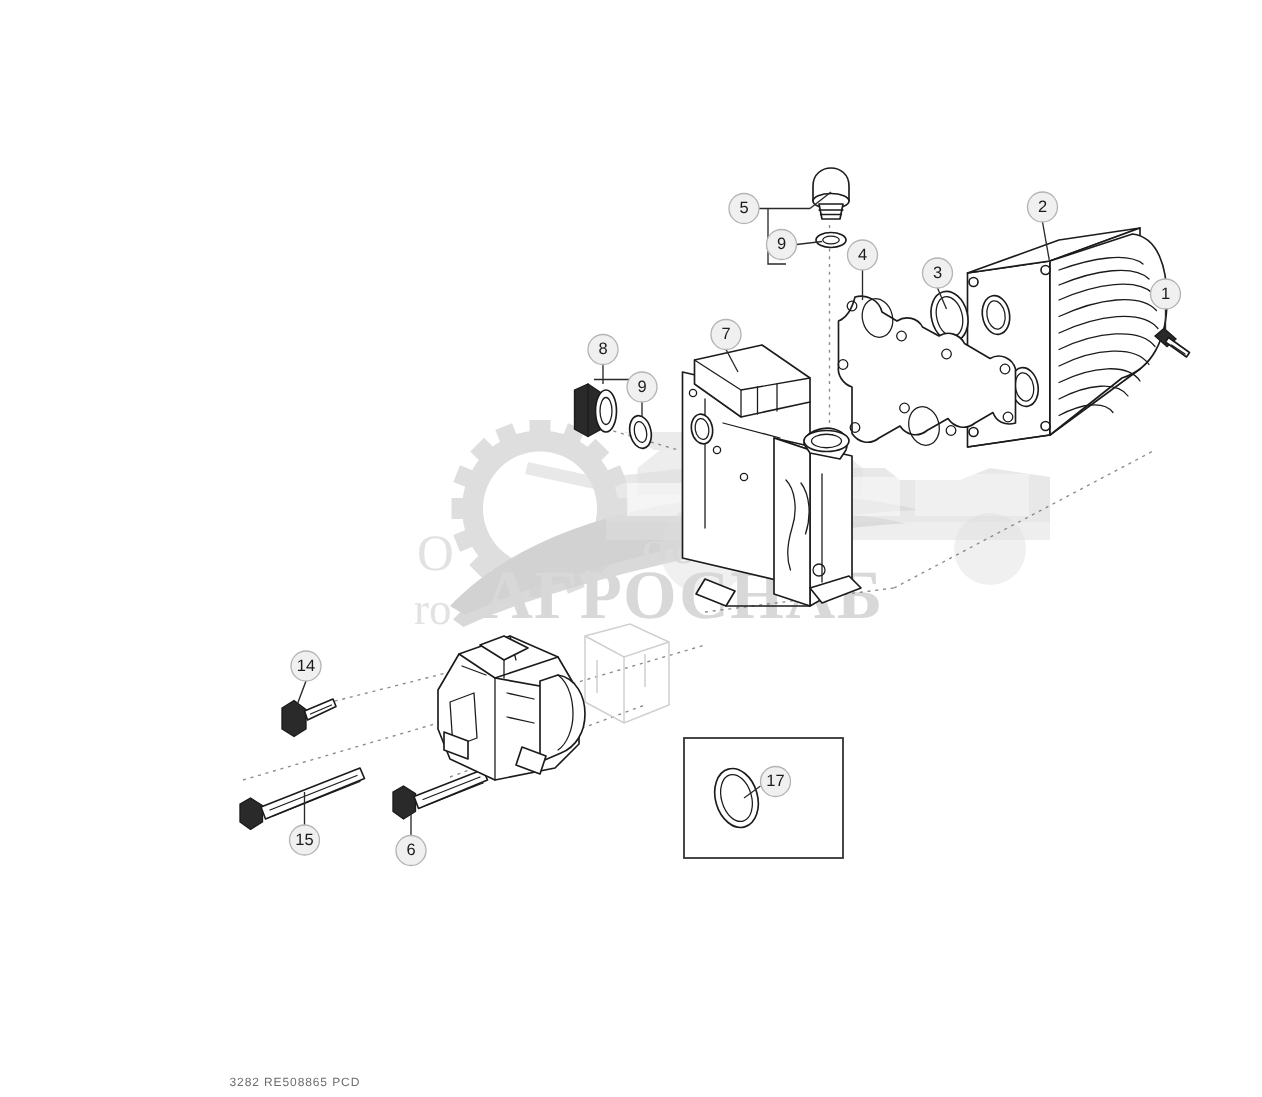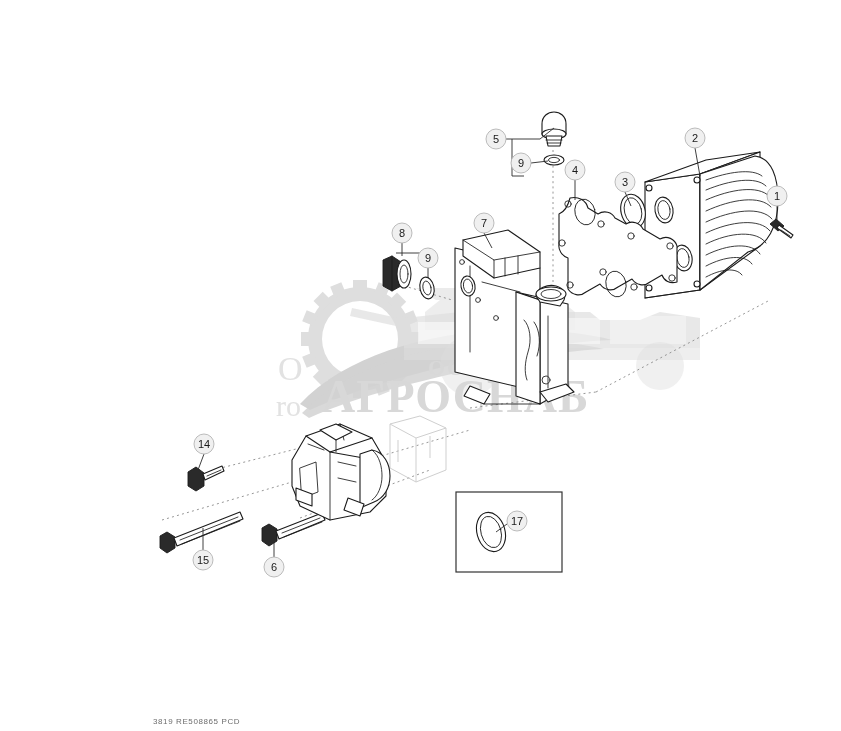--- a/index.html
+++ b/index.html
@@ -454,15 +454,15 @@
         <text class="callout-text" x="203" y="560">15</text>
       </g>
       <g>
         <circle class="callout-circle" cx="517" cy="521" r="10"></circle>
         <text class="callout-text" x="517" y="521">17</text>
       </g>
     </g>
 
   </svg>
 
-  <div class="caption">3819  RE508865  PCD</div>
+  <div class="caption">3282  RE508865  PCD</div>
 
 </div>
 
 </body></html>

